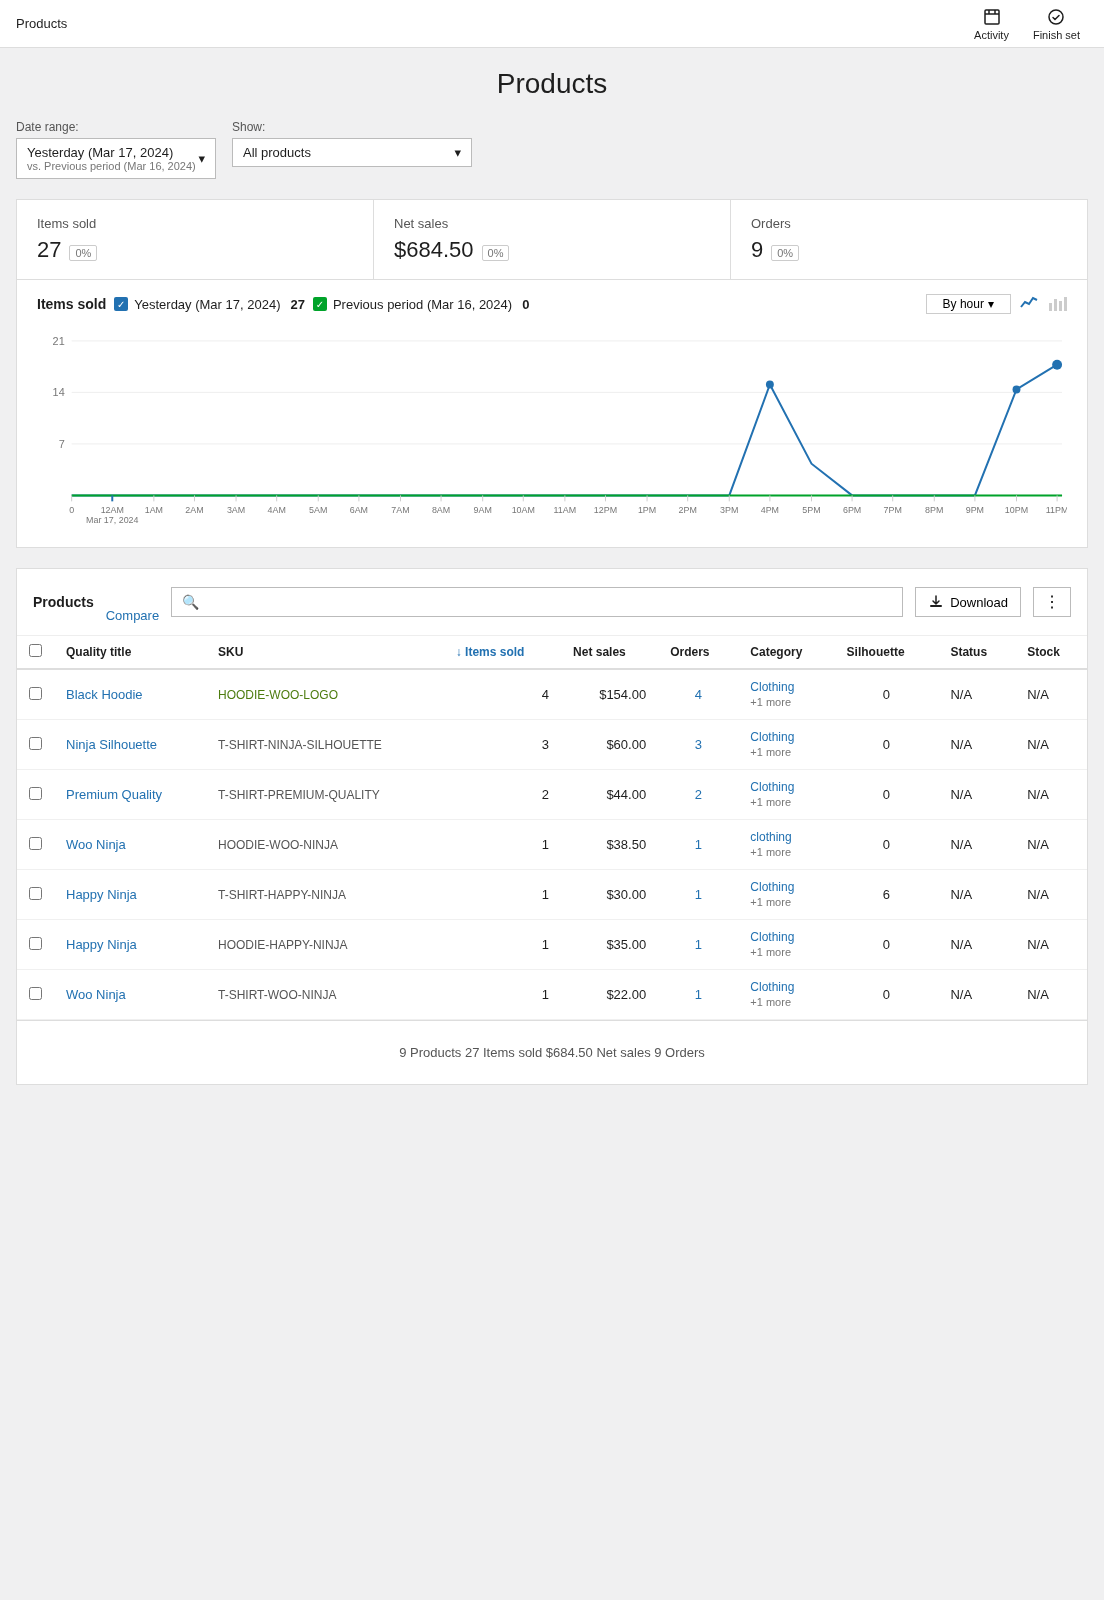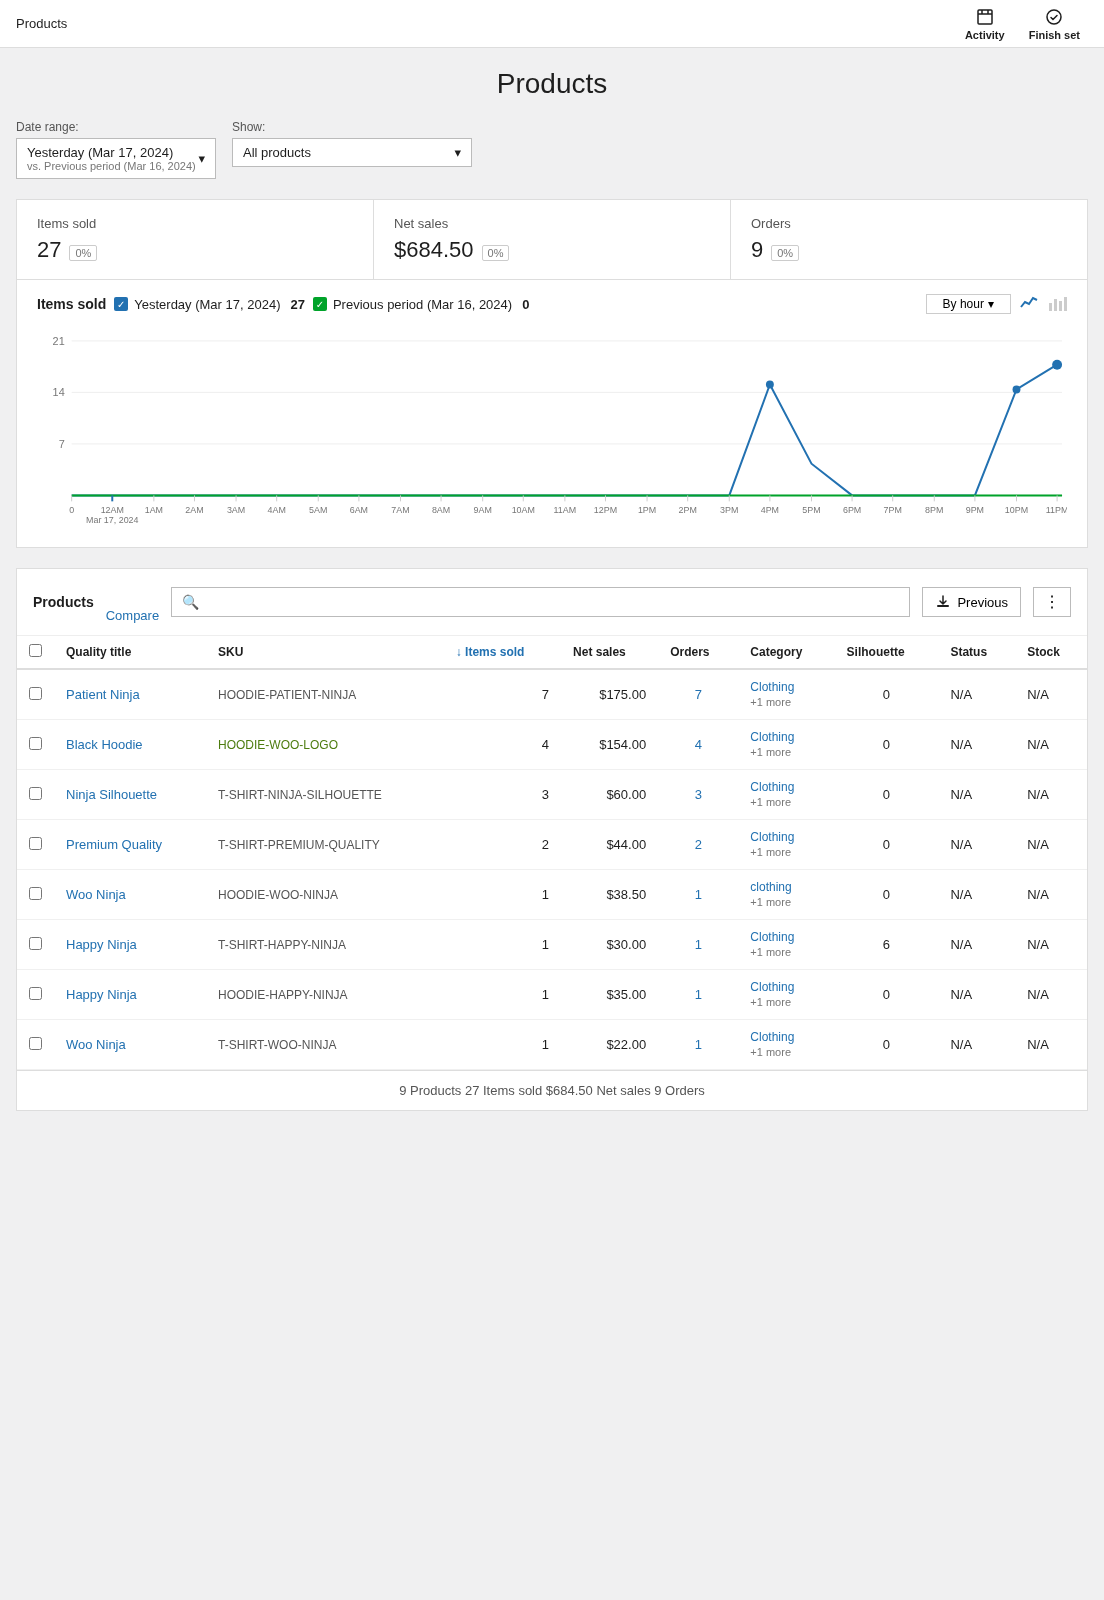--- a/index.html
+++ b/index.html
@@ -12,21 +12,21 @@
       align-items: center;
       justify-content: space-between;
       padding: 0 16px;
       height: 48px;
     }
     .top-bar-title { font-size: 13px; font-weight: 500; }
     .top-bar-actions { display: flex; align-items: center; gap: 8px; }
     .top-bar-btn {
       display: flex; flex-direction: column; align-items: center;
       font-size: 11px; color: #1e1e1e; background: none; border: none;
-      cursor: pointer; padding: 4px 8px; gap: 2px; font-weight: bold;
+      cursor: pointer; padding: 4px 8px; gap: 2px;
     }
     .top-bar-btn svg { width: 20px; height: 20px; }
 
     .page-content { padding: 20px 16px; max-width: 1104px; }
 
     .page-title { font-size: 28px; font-weight: 400; margin-bottom: 20px; text-align: center; }
 
     .filter-row { display: flex; gap: 16px; align-items: flex-start; margin-bottom: 20px; }
     .filter-group { display: flex; flex-direction: column; gap: 4px; }
     .filter-label { font-size: 12px; color: #555; }
@@ -118,21 +118,21 @@
     }
     td.right { text-align: right; }
     td.center { text-align: center; }
     .product-link { color: #2271b1; text-decoration: none; cursor: pointer; }
     .category-link { color: #2271b1; font-size: 12px; cursor: pointer; text-decoration: none; display: block; }
     .category-more { font-size: 11px; color: #777; }
     .order-link { color: #2271b1; cursor: pointer; }
     input[type="checkbox"] { cursor: pointer; }
 
     .table-footer {
-      padding: 12px 16px; border-top: 1px solid #ddd;
+      padding: 24px 16px; border-top: 1px solid #ddd;
       text-align: center; font-size: 13px; color: #555;
     }
 
     .items-bold { font-weight: 700; }
   </style>
 </head>
 <body>
 
 <div class="top-bar">
   <span class="top-bar-title">Products</span>
@@ -325,21 +325,21 @@
       <span class="products-toolbar-compare">Compare</span>
       <div class="search-box">
         <span class="search-icon">🔍</span>
         <input class="search-input" type="text" placeholder="" style="">
       </div>
       <button class="download-btn">
         <svg width="16" height="16" viewBox="0 0 16 16">
           <path d="M8 2v8M5 7l3 3 3-3" stroke="#1e1e1e" stroke-width="1.5" fill="none" stroke-linecap="round"></path>
           <rect x="2" y="11" width="12" height="2" rx="1" fill="#1e1e1e"></rect>
         </svg>
-        <span>Previous</span>
+        <span>Download</span>
       </button>
       <button class="more-btn">⋮</button>
     </div>
 
     <table>
       <thead>
         <tr>
           <th style="width:30px;"><input type="checkbox" style=""></th>
           <th>Quality title</th>
           <th>SKU</th>
@@ -348,35 +348,20 @@
           </th>
           <th>Net sales</th>
           <th>Orders</th>
           <th class="items-bold">Category</th>
           <th>Silhouette</th>
           <th class="items-bold">Status</th>
           <th class="items-bold">Stock</th>
         </tr>
       </thead>
       <tbody id="products-tbody">
-      <tr>
-    <td><input type="checkbox" style=""></td>
-    <td><a class="product-link">Patient Ninja</a></td>
-    <td style="font-size:12px;color:#555;">HOODIE-PATIENT-NINJA</td>
-    <td class="right">7</td>
-    <td class="right">$175.00</td>
-    <td class="center"><a class="order-link">7</a></td>
-    <td>
-      <a class="category-link">Clothing</a>
-      <span class="category-more">+1 more</span>
-    </td>
-    <td class="center">0</td>
-    <td>N/A</td>
-    <td>N/A</td>
-  </tr>
           <tr>
     <td><input type="checkbox" style=""></td>
     <td><a class="product-link">Black Hoodie</a></td>
     <td style="font-size:12px;color:#4d7c0f;">HOODIE-WOO-LOGO</td>
     <td class="right">4</td>
     <td class="right">$154.00</td>
     <td class="center"><a class="order-link">4</a></td>
     <td>
       <a class="category-link">Clothing</a>
       <span class="category-more">+1 more</span>

